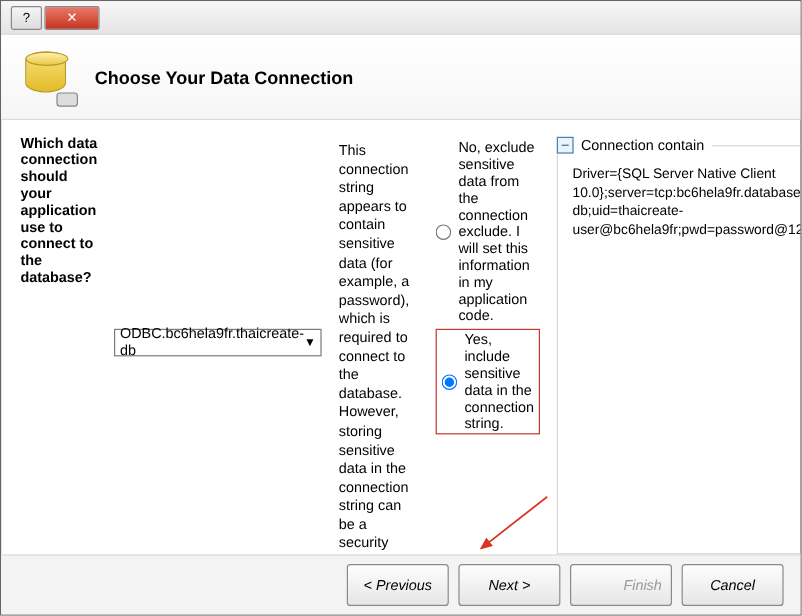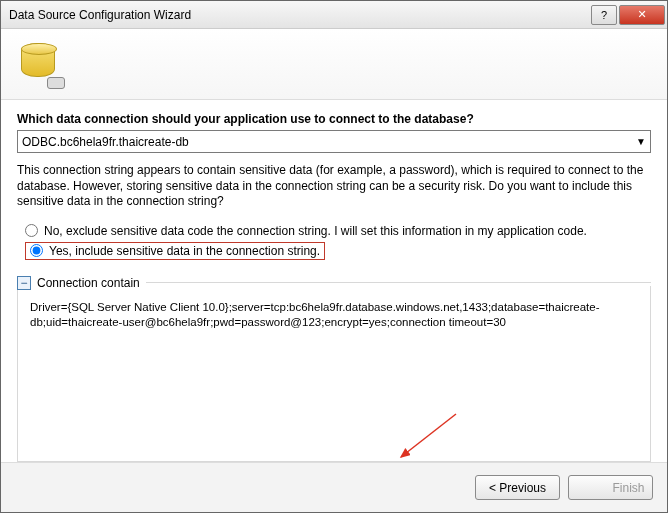--- a/index.html
+++ b/index.html
@@ -10,76 +10,76 @@
   .winbtns { display: flex; gap: 2px; }
   .winbtn { width: 30px; height: 20px; border: 1px solid #888; border-radius: 2px; display:flex; align-items:center; justify-content:center; font-size:11px; background: linear-gradient(#f5f5f5,#ddd); }
   .winbtn.help { width: 26px; }
   .winbtn.close { background: linear-gradient(#e67a6a,#c83420); color:#fff; width:46px; }
   .header { display:flex; align-items:center; padding: 12px 16px 10px 16px; background: linear-gradient(#fff,#f6f6f6); border-bottom:1px solid #ddd; gap:14px;}
   .db-icon { width:48px; height:48px; position:relative; }
   .cyl { position:absolute; left:4px; top:2px; width:34px; height:34px; background: linear-gradient(#f7e27a,#e3bb2a); border:1px solid #b89a1f; border-radius: 16px/8px; }
   .cyl::before { content:""; position:absolute; left:-1px; top:-1px; width:34px; height:10px; background:linear-gradient(#fff0a8,#e9c84a); border:1px solid #b89a1f; border-radius:50%; }
   .plug { position:absolute; right:0; bottom:0; width:18px; height:12px; background:#ddd; border:1px solid #888; border-radius:3px; }
   .choose { font-size:15px; font-weight:600; }
-  .content { flex:1; padding: 8px 16px 0 16px; display:flex; flex-direction:column; overflow:hidden; }
+  .content { flex:1; padding: 8px 16px 0 16px; display:flex; overflow:hidden;gap:14px; }
   .lbl { font-size:12px; font-weight:600; margin:4px 0 4px 0;}
   .row { display:flex; gap:8px; align-items:center; }
   .combo { flex:1; height:23px; border:1px solid #7a7a7a; display:flex; align-items:center; padding:0 4px; font-size:12px; background:#fff;}
   .combo .arrow { margin-left:auto; font-size:10px; }
   .btn { height:24px; border:1px solid #8a8a8a; border-radius:3px; background:linear-gradient(#fdfdfd,#e6e6e6); font-size:12px; padding:0 12px; display:flex; align-items:center; justify-content:center;}
   .btn.disabled { color:#9a9a9a;padding-left:48px; }
   .btn.wide { width:130px; }
   .desc { font-size:12px; margin:10px 0 6px 0; line-height:1.3; }
   .radios { margin: 4px 0 6px 8px; }
   .radio { display:flex; align-items:center; gap:6px; font-size:12px; margin:4px 0;}
   .radio input { margin:0; }
   .hl { border:1px solid #c0392b; padding:1px 4px; display:inline-flex; align-items:center; gap:6px;}
   .group { border:1px solid #d8d8d8; border-top:none; position:relative; margin-top:16px; padding:12px 10px; flex:1; min-height:130px;}
   .group-hdr { position:absolute; top:-10px; left:-1px; right:-1px; display:flex; align-items:center; font-size:12px;}
   .collapse { width:14px; height:14px; border:1px solid #4a7fb0; background:#eaf2fb; display:flex; align-items:center; justify-content:center; font-size:12px; line-height:1; color:#2a5a8a; margin-right:6px;}
   .group-hdr .line { flex:1; height:1px; background:#d8d8d8; margin-left:6px; }
   .connstr { font-size:11.5px; line-height:1.35; padding:2px;}
   .arrow-svg { position:absolute; left:390px; top:408px; pointer-events:none; }
   .footer { height:50px; border-top:1px solid #ddd; display:flex; align-items:center; justify-content:flex-end; gap:8px; padding:0 14px; background:#f3f3f3;}
-  .footer .btn { width:85px; height:25px; }
+  .footer .btn { width:85px; height:35px;font-style:italic; }
 </style>
 </head>
 <body>
 
 <div class="window">
   <div class="titlebar">
-    <span class="title">Data Source Configuration Wizard</span>
     <div class="winbtns">
       <div class="winbtn help">?</div>
       <div class="winbtn close">✕</div>
     </div>
   </div>
 
   <div class="header">
     <div class="db-icon">
       <div class="cyl"></div>
         <div class="plug"></div>
     </div>
+    <div class="choose">Choose Your Data Connection</div>
   </div>
 
   <div class="content">
     <div class="lbl">Which data connection should your application use to connect to the database?</div>
     <div class="row">
       <div class="combo">
         <span>ODBC.bc6hela9fr.thaicreate-db</span>
         <span class="arrow">▼</span>
       </div>
     </div>
 
     <div class="desc">This connection string appears to contain sensitive data (for example, a password), which is required to connect to the database. However, storing sensitive data in the connection string can be a security risk. Do you want to include this sensitive data in the connection string?</div>
 
     <div class="radios">
       <label class="radio">
         <input type="radio" name="sd" style="">
-        <span>No, exclude sensitive data code the connection string. I will set this information in my application code.</span>
+        <span>No, exclude sensitive data from the connection exclude. I will set this information in my application code.</span>
       </label>
       <div class="radio">
         <span class="hl">
           <input type="radio" name="sd" checked="" style="">
           <span>Yes, include sensitive data in the connection string.</span>
         </span>
       </div>
     </div>
 
     <div class="group">
@@ -96,15 +96,17 @@
     <defs>
         <marker id="ah" markerWidth="8" markerHeight="8" refX="6" refY="3" orient="auto">
           <path d="M0,0 L7,3 L0,6 Z" fill="#d32"></path>
         </marker>
       </defs>
     <line x1="65" y1="5" x2="10" y2="48" stroke="#d32" stroke-width="1.5" marker-end="url(#ah)"></line>
   </svg>
 
   <div class="footer">
     <div class="btn">&lt; Previous</div>
+    <div class="btn">Next &gt;</div>
     <div class="btn disabled">Finish</div>
+    <div class="btn">Cancel</div>
   </div>
 </div>
 
 </body></html>

